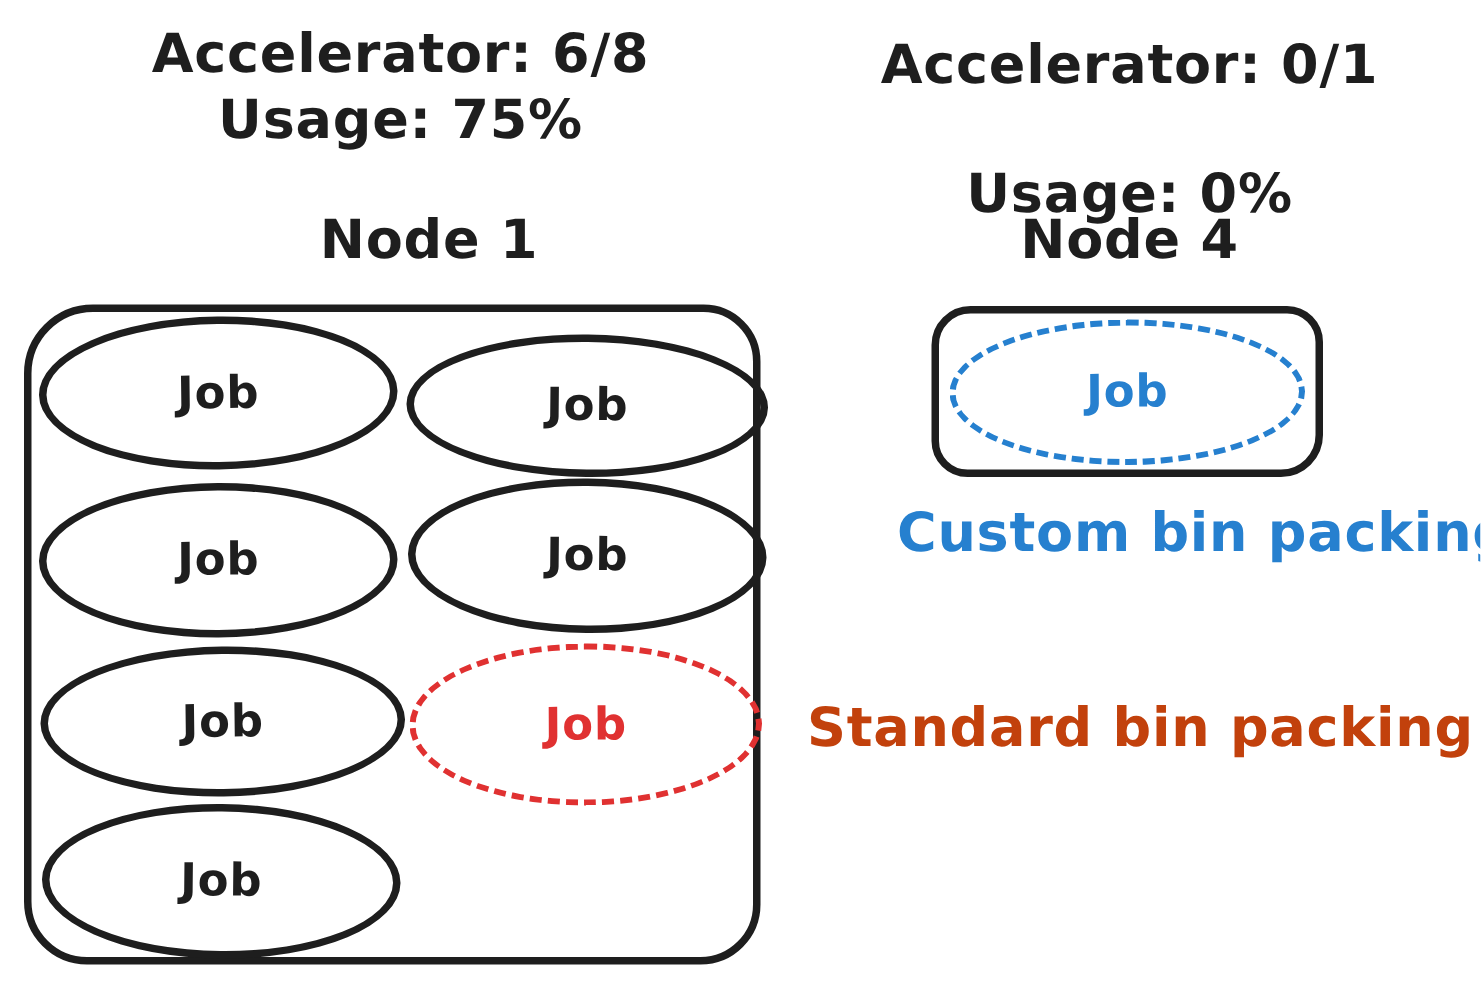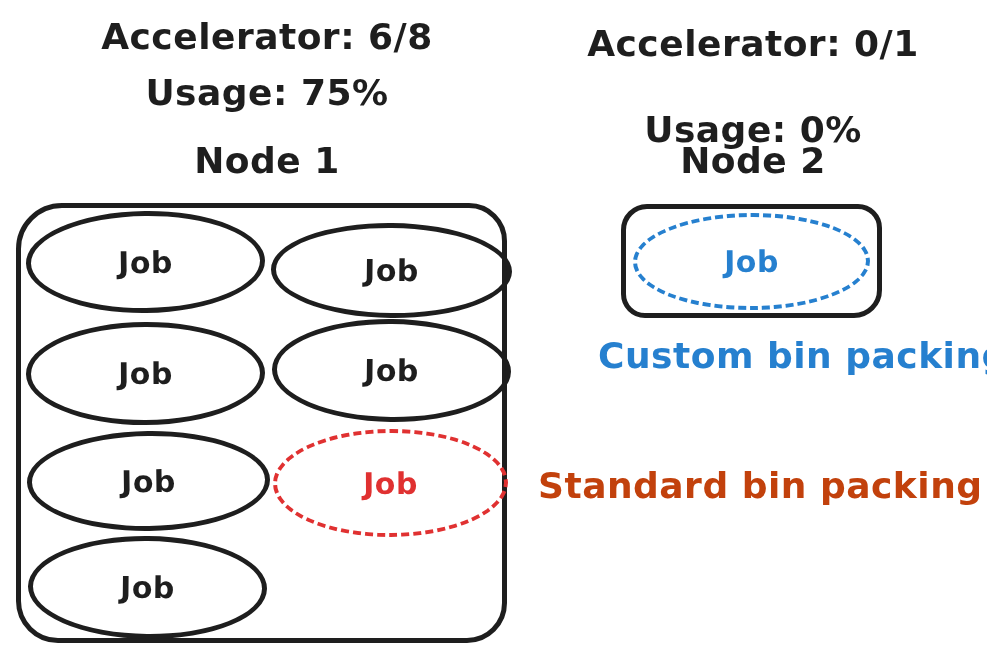--- a/index.html
+++ b/index.html
@@ -56,22 +56,22 @@
   .tilt-a{transform:rotate(-0.7deg);}
   .tilt-b{transform:rotate(0.6deg);}
   .tilt-c{transform:rotate(-0.3deg);}
 </style>
 </head>
 <body>
 
 <div id="canvas">
 
   <div class="hand stat" style="left:0px;top:19px;width:534px;">Accelerator: 6/8</div>
-  <div class="hand stat" style="left:0px;top:75px;width:534px;">Usage: 75%</div>
-  <div class="hand node-title" style="left:0px;top:143px;width:534px;">Node 1</div>
+  <div class="hand stat" style="left:0px;top:63px;width:534px;">Usage: 75%</div>
+  <div class="hand node-title" style="left:0px;top:143px;width:534px;padding-left:19px;">Node 1</div>
 
   <div id="node1-box" class="node-box"></div>
 
   <div class="job solid tilt-a" style="left:26px;top:211px;width:239px;height:102px;">
     <span>Job</span>
   </div>
   <div class="job solid tilt-b" style="left:271px;top:223px;width:241px;height:95px;">
     <span>Job</span>
   </div>
 
@@ -88,21 +88,21 @@
   <div class="job dashed-red tilt-c" style="left:273px;top:429px;width:235px;height:108px;">
     <span>Job</span>
   </div>
 
   <div class="job solid tilt-b" style="left:28px;top:536px;width:239px;height:103px;">
     <span>Job</span>
   </div>
 
   <div class="hand stat" style="left:553px;top:26px;width:400px;">Accelerator: 0/1</div>
   <div class="hand stat" style="left:553px;top:79px;width:400px;margin-top:33px;">Usage: 0%</div>
-  <div class="hand node-title" style="left:553px;top:143px;width:400px;">Node 2</div>
+  <div class="hand node-title" style="left:553px;top:143px;width:400px;">Node 4</div>
 
   <div id="node2-box" class="node-box"></div>
 
   <div class="job dashed-blue tilt-c" style="left:633px;top:213px;width:237px;height:97px;">
     <span>Job</span>
   </div>
 
   <div class="hand annot blue-text" style="left:598px;top:338px;width:378px;">Custom bin packing</div>
   <div class="hand annot red-text" style="left:538px;top:468px;width:418px;">Standard bin packing</div>
 

